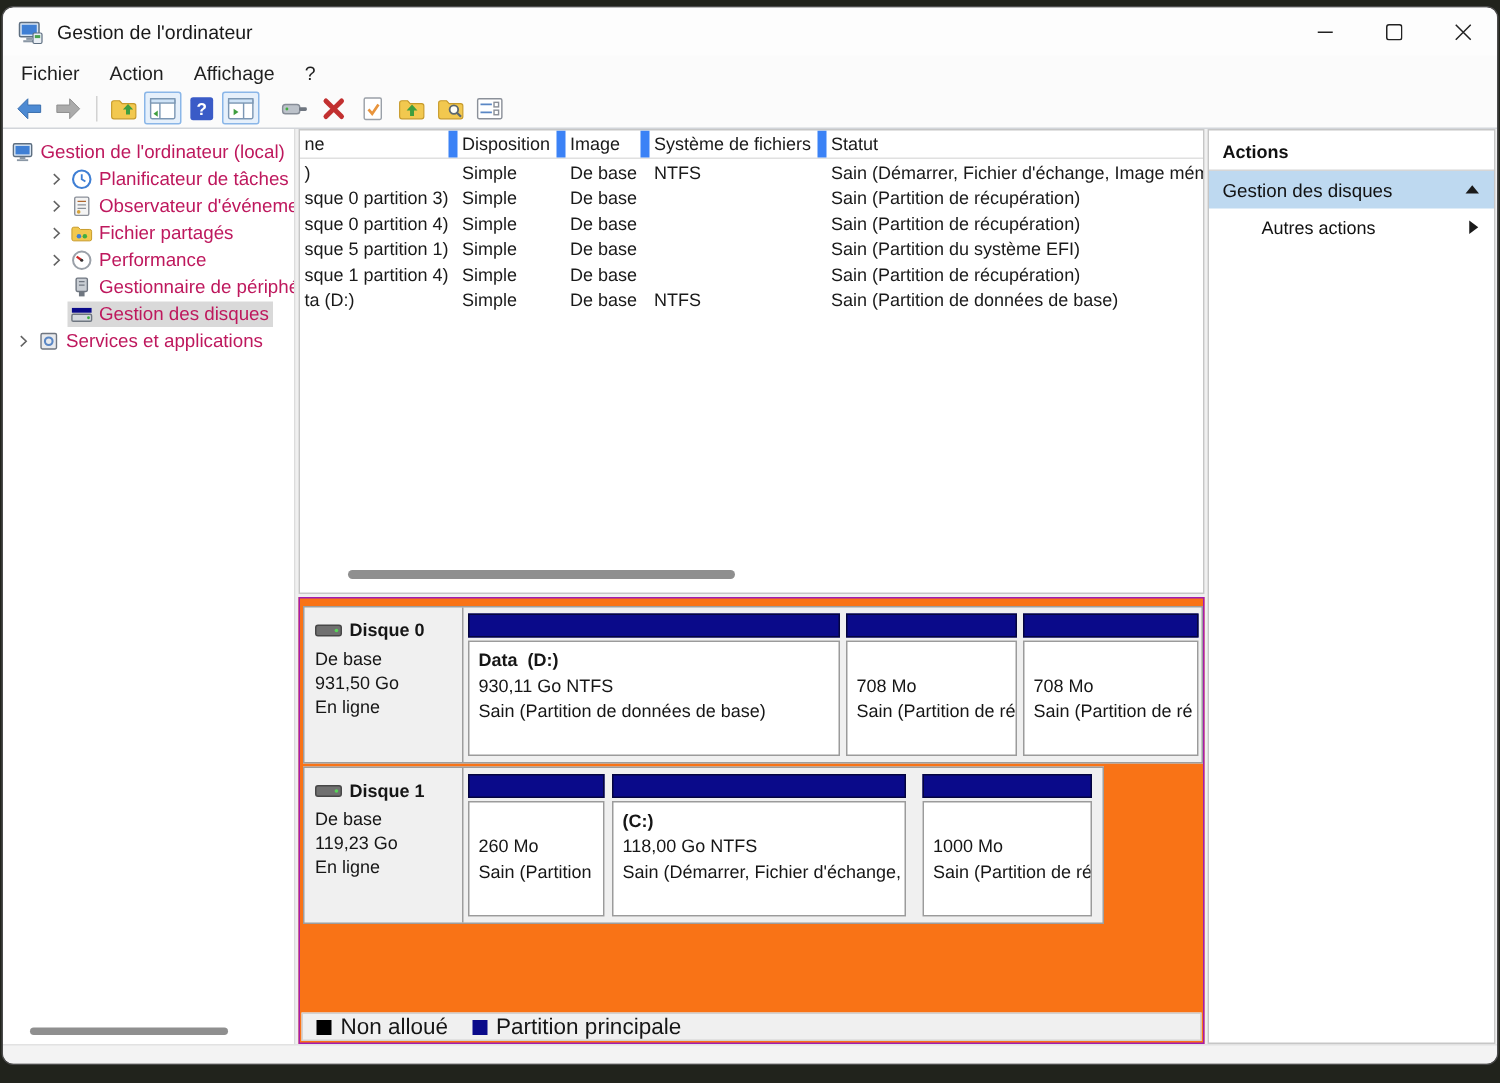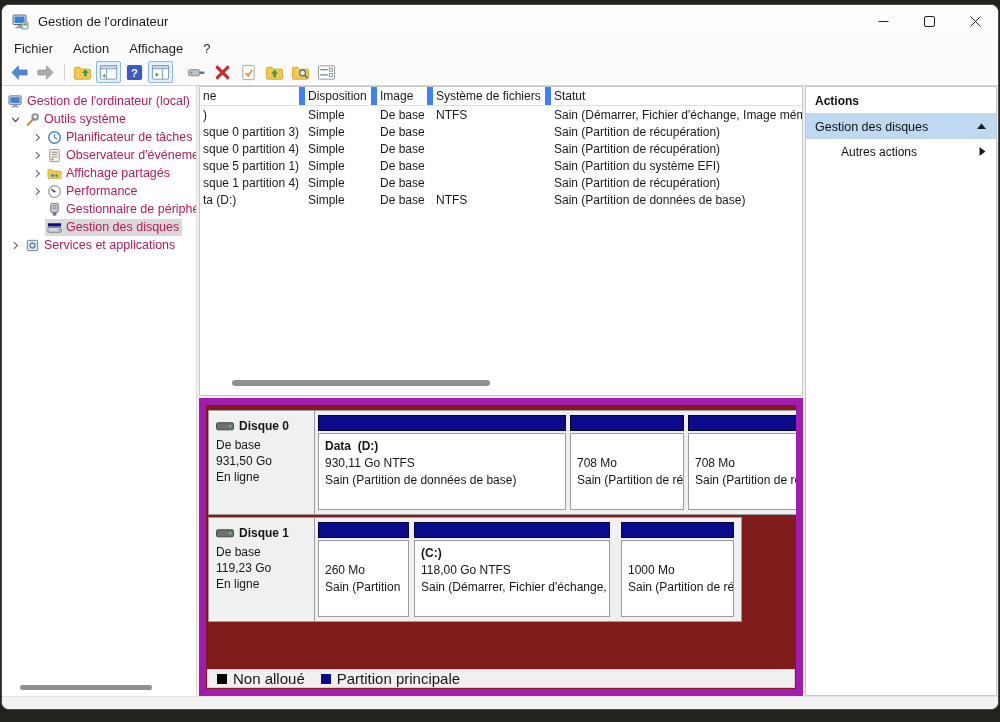--- a/index.html
+++ b/index.html
@@ -48,21 +48,21 @@
                display:flex; flex-direction:column; overflow:hidden; }
   .lv-header { display:flex; height:19px; border-bottom:1px solid #e0e0e0; font-size:12px; color:#1a1a1a; }
   .lv-col { border-right:6px solid #3b82f6; padding:2px 4px 0 3px; white-space:nowrap; overflow:hidden; flex:0 0 auto; }
   .lv-col.last { flex:1; border-right:none; }
   .lv-row { display:flex; height:17px; align-items:center; font-size:12px; color:#1a1a1a; }
   .lv-cell { padding:0 4px 0 3px; white-space:nowrap; overflow:hidden; flex:0 0 auto; }
   .lv-cell.last { flex:1; }
   .lv-scroll { position:absolute; bottom:7px; left:2px; right:2px; height:9px; }
 
   
-  .graph-pane { flex:1; margin-top:2px; background:#7f1d1d; border:7px solid #a21caf; position:relative;
+  .graph-pane { flex:1; margin-top:2px; background:#f97316; border:1px solid #a21caf; position:relative;
                 padding:5px 2px 18px 2px; overflow:hidden; }
   .disk-band { display:flex; border:1px solid #9d9d9d; background:#f0f0f0; height:105px; margin-bottom:2px; }
   .disk-label { width:106px; flex:0 0 106px; border-right:1px solid #9d9d9d; padding:7px 6px 0 7px;
                 font-size:12px; line-height:16px; color:#161616; }
   .disk-name { font-weight:bold; display:flex; align-items:center; gap:5px; margin-bottom:3px; }
   .partitions { display:flex; padding:4px 3px; flex:1; min-width:0; }
   .partition { display:flex; flex-direction:column; flex:0 0 auto;border-radius:19px; }
   .part-bar { height:16px; border:1px solid #04043f; }
   .part-body { flex:1; margin-top:2px; background:#fff; border:1px solid #9b9b9b;
                padding:4px 6px 0 6px; font-size:12px; line-height:16.5px; overflow:hidden; white-space:nowrap; color:#161616; }
@@ -254,37 +254,20 @@
                   <rect x="1" y="2" width="13" height="9" rx="1" fill="#d7e5f4" stroke="#5d6e80"></rect>
                   <rect x="2.5" y="3.5" width="10" height="6" fill="#3f7fd4"></rect>
                   <rect x="5.5" y="11.3" width="4" height="1.5" fill="#8a97a5"></rect>
                   <rect x="3.5" y="13" width="8" height="1.3" fill="#8a97a5"></rect>
                 </svg>
               </span>
               <span class="tree-label">Gestion de l'ordinateur (local)</span>
             </span>
           </div>
           <div class="tree-item">
-            <span style="width: 6px; flex: 0 0 auto;"></span>
-            <span class="expander">
-              <svg width="13" height="13" viewBox="0 0 16 16">
-                <path d="M3.8 6 L8 10.4 L12.2 6" stroke="#3a3a3a" stroke-width="1.3" fill="none"></path>
-              </svg>
-            </span>
-            <span class="sel-wrap">
-              <span class="tree-icon">
-                <svg width="15" height="15" viewBox="0 0 16 16">
-                  <path d="M3 13.5 L9.5 7" stroke="#c7893a" stroke-width="2.2" stroke-linecap="round"></path>
-                  <circle cx="10.8" cy="5.2" r="3" fill="none" stroke="#7d8da0" stroke-width="2"></circle>
-                </svg>
-              </span>
-              <span class="tree-label">Outils système</span>
-            </span>
-          </div>
-          <div class="tree-item">
             <span style="width: 28px; flex: 0 0 auto;"></span>
             <span class="expander">
               <svg width="13" height="13" viewBox="0 0 16 16">
                 <path d="M6 3.8 L10.4 8 L6 12.2" stroke="#636363" stroke-width="1.3" fill="none"></path>
               </svg>
             </span>
             <span class="sel-wrap">
               <span class="tree-icon">
                 <svg width="15" height="15" viewBox="0 0 16 16">
                   <circle cx="8" cy="8" r="6.2" fill="#fff" stroke="#3f7fd4" stroke-width="1.5"></circle>
@@ -322,21 +305,21 @@
               </svg>
             </span>
             <span class="sel-wrap">
               <span class="tree-icon">
                 <svg width="15" height="15" viewBox="0 0 16 16">
                   <path d="M1 5 q0-1.3 1.3-1.3 h3.2 l1.5 1.6 h6.7 q1.3 0 1.3 1.3 v5.5 q0 1.3 -1.3 1.3 h-11.4 q-1.3 0 -1.3 -1.3 Z" fill="#f2c84f" stroke="#c79a2a" stroke-width="0.7"></path>
                   <circle cx="6" cy="10.2" r="1.6" fill="#3f7fd4"></circle>
                   <circle cx="10.2" cy="10.2" r="1.6" fill="#3fae3f"></circle>
                 </svg>
               </span>
-              <span class="tree-label">Affichage partagés</span>
+              <span class="tree-label">Fichier partagés</span>
             </span>
           </div>
           <div class="tree-item">
             <span style="width: 28px; flex: 0 0 auto;"></span>
             <span class="expander">
               <svg width="13" height="13" viewBox="0 0 16 16">
                 <path d="M6 3.8 L10.4 8 L6 12.2" stroke="#636363" stroke-width="1.3" fill="none"></path>
               </svg>
             </span>
             <span class="sel-wrap">

